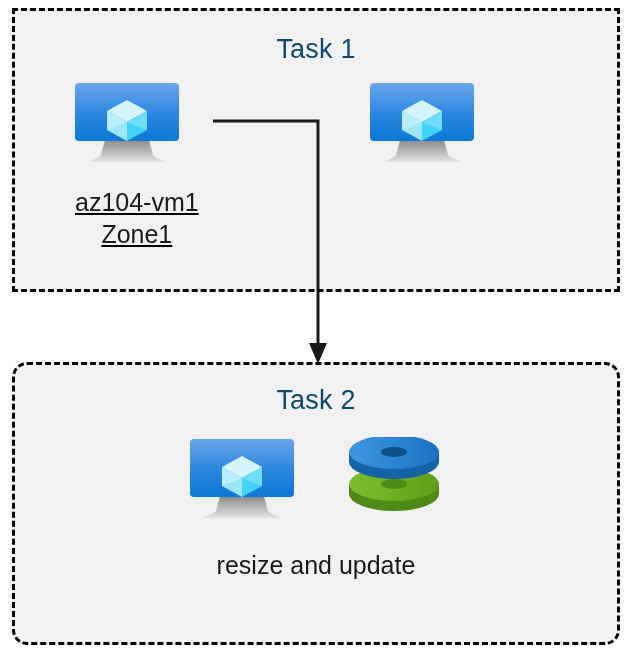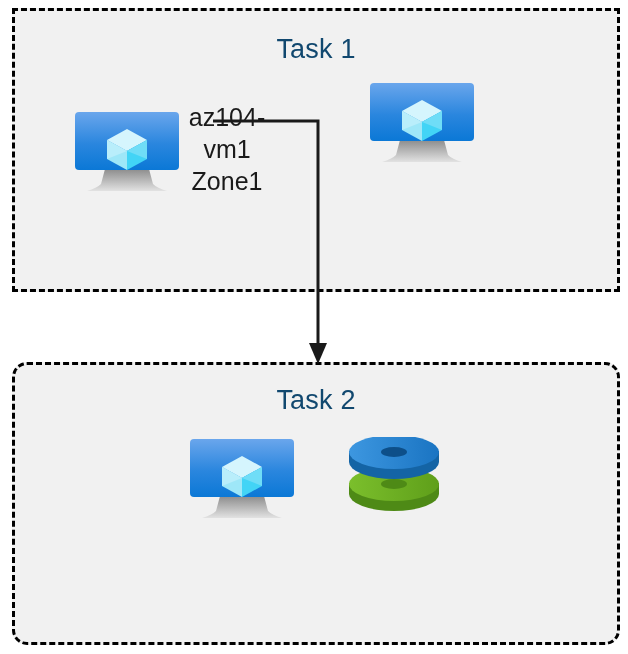--- a/index.html
+++ b/index.html
@@ -40,21 +40,23 @@
     letter-spacing: 0.2px;
     white-space: nowrap;
   }
   #task1-title { top: 25px; }
   #task2-title { top: 22px; }
 
   
   .node {
     position: absolute;
     display: flex;
-    align-items: flex-end;
+    flex-direction: column;
+    align-items: flex-start;
+    text-decoration: underline;
   }
   .node-caption {
     margin-top: 18px;
     font-size: 25px;
     line-height: 1.28;
     color: #1a1a1a;
     text-align: center;
     white-space: pre-line;
   }
 
@@ -179,20 +181,21 @@
           <ellipse cx="48" cy="47" rx="45" ry="17" fill="url(#diskGreenTop)"></ellipse>
           <ellipse cx="48" cy="47" rx="13" ry="5" fill="#4e8a16"></ellipse>
 
           <path d="M3 25 A45 17 0 0 0 93 25 L93 14 L3 14 Z" fill="#1464a5"></path>
           <ellipse cx="48" cy="15" rx="45" ry="17" fill="url(#diskBlueTop)"></ellipse>
           <ellipse cx="48" cy="15" rx="13" ry="5" fill="#0d4f89"></ellipse>
         </svg>
       </span>
     </div>
 
+    <div class="node-caption" style="position:absolute; left:0; top:184px; width:100%; margin-top:0;">resize and update</div>
   </div>
 
   <svg class="connector" width="628" height="654">
     <g>
       <path d="M213 121 L318 121 L318 352" fill="none" stroke="#1a1a1a" stroke-width="3"></path>
       <polygon points="318,364 309,343 327,343" fill="#1a1a1a"></polygon>
     </g>
   </svg>
 
 </div>

